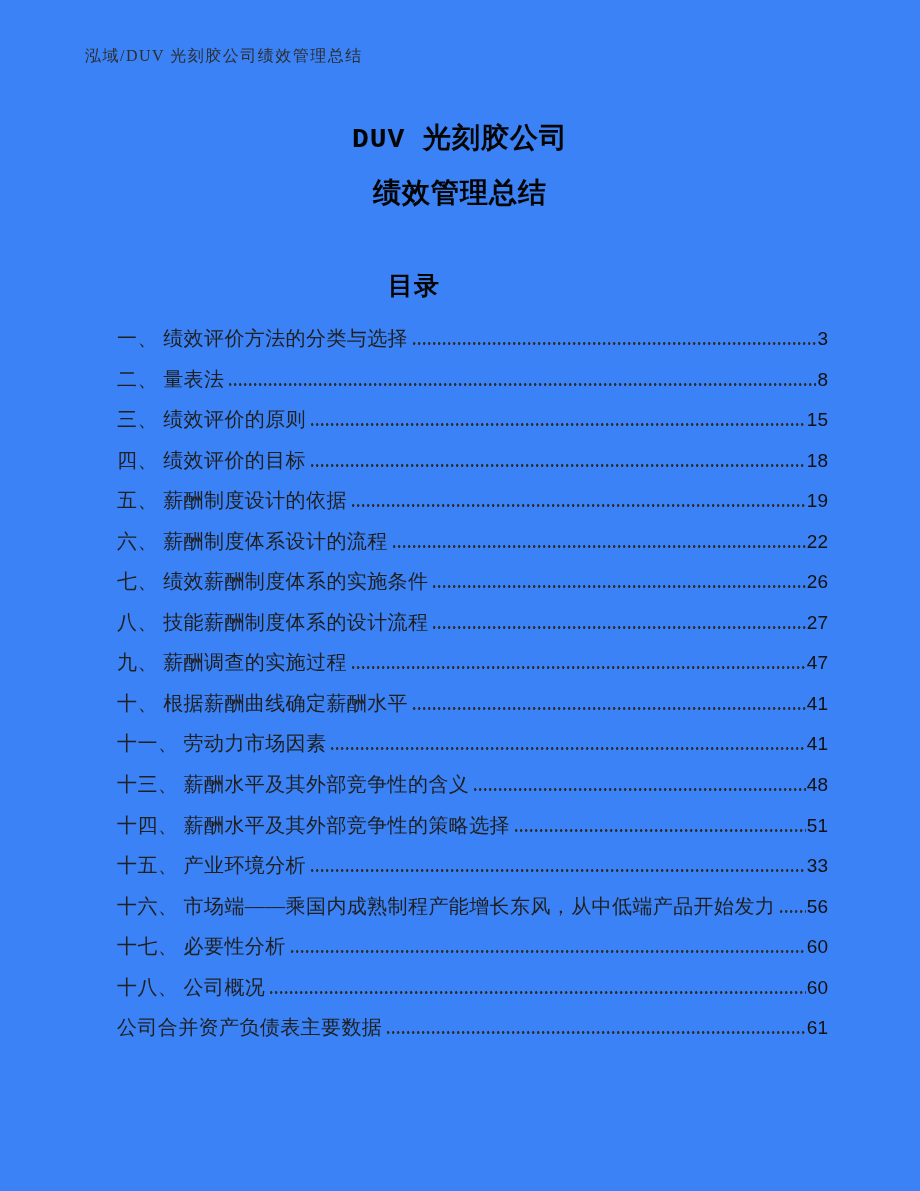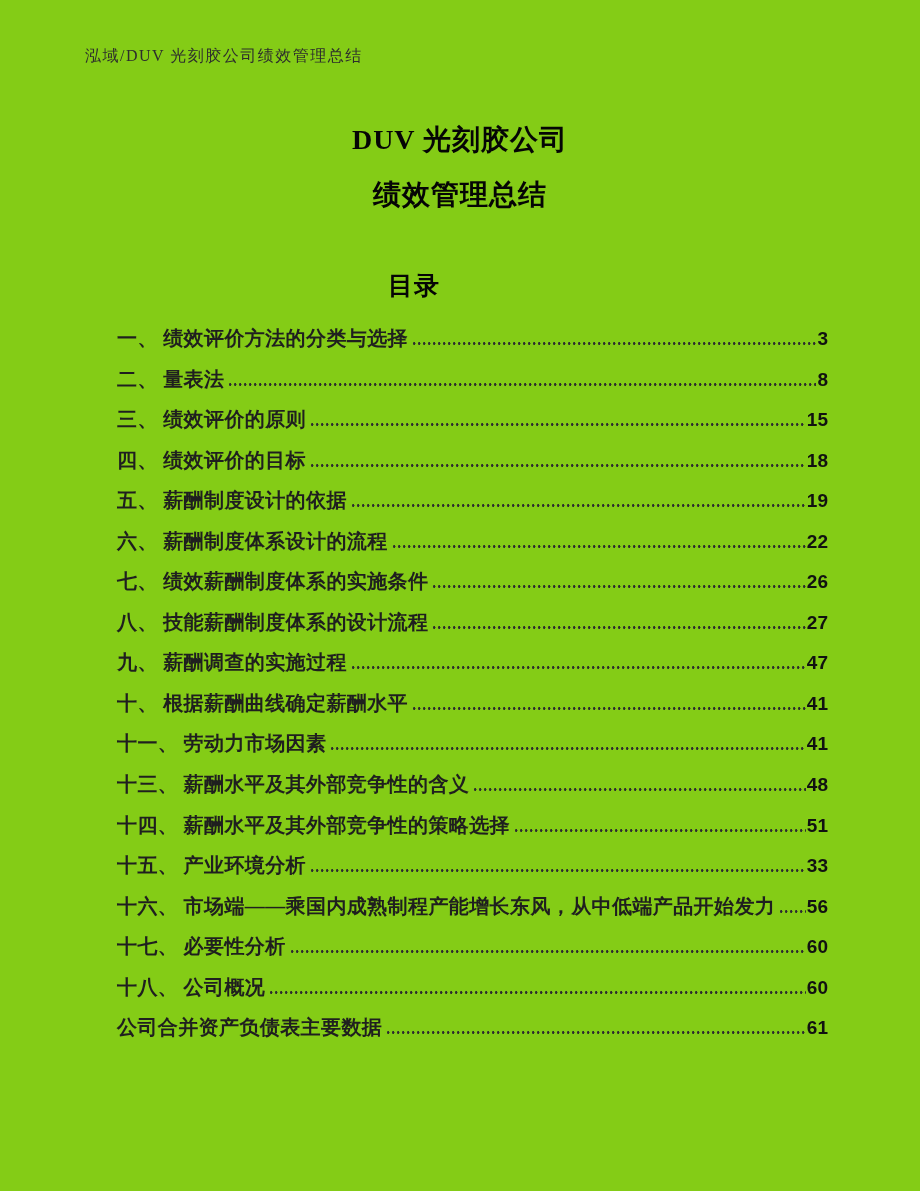--- a/index.html
+++ b/index.html
@@ -11,38 +11,38 @@
     width: 920px;
     height: 1191px;
     position: relative;
     overflow: hidden;
     font-family: "Liberation Serif", "DejaVu Serif", serif;
     color: #1c1c1c;
   }
   .page {
     position: absolute;
     inset: 0;
-    background: #84cc16;
+    background: #3b82f6;
   }
   .doc-header {
     position: absolute;
     top: 46px;
     left: 85px;
     font-size: 16px;
     line-height: 20px;
     letter-spacing: 1.5px;
     color: #2d2d2d;
     font-family: "Liberation Serif", "DejaVu Serif", serif;
   }
   .doc-title {
     position: absolute;
     left: 0;
     width: 920px;
     text-align: center;
-    font-family: Liberation Serif, serif;
+    font-family: Liberation Mono, monospace;
     font-weight: 700;
     font-size: 28px;
     line-height: 30px;
     color: #050505;
     letter-spacing: 1px;
   }
   .doc-title.line1 { top: 125px; }
   .doc-title.line2 { top: 180px; }
   .toc-heading {
     position: absolute;
@@ -55,21 +55,20 @@
     font-size: 25px;
     line-height: 28px;
     color: #050505;
     letter-spacing: 1px;
   }
   .toc {
     position: absolute;
     top: 318px;
     left: 117px;
     width: 711px;
-    font-weight: bold;
   }
   .toc-row {
     display: flex;
     align-items: baseline;
     height: 40.56px;
     cursor: pointer;
   }
   .toc-label {
     flex: 0 1 auto;
     white-space: nowrap;

